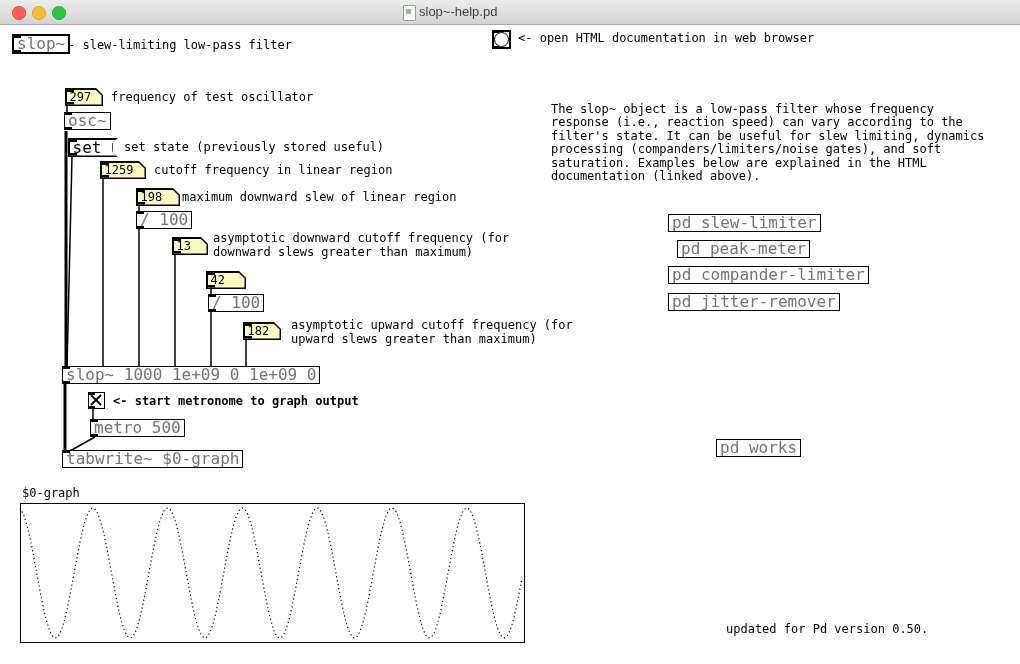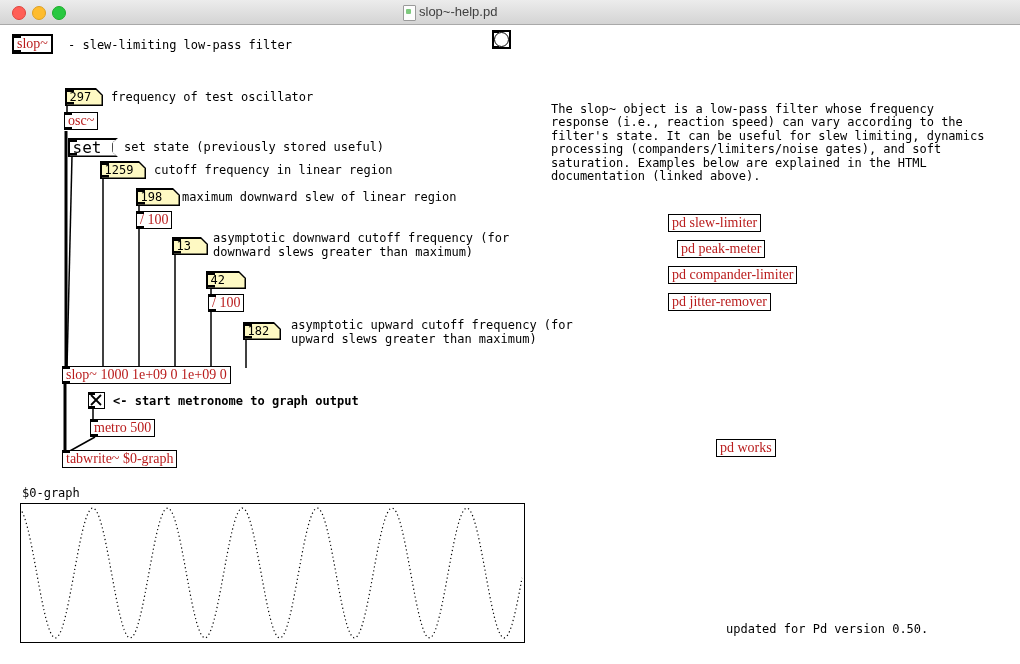--- a/index.html
+++ b/index.html
@@ -14,22 +14,22 @@
   .tl.yellow{left:32px;background:#febc2e;border:1px solid #dea123;}
   .tl.green{left:52px;background:#28c840;border:1px solid #1dad2b;}
   .title-icon{position:absolute;left:403px;top:5px;width:11px;height:14px;background:#fdfdfd;
     border:1px solid #9a9a9a;border-radius:1px;}
   .title-icon:before{content:"";position:absolute;left:2px;top:3px;width:5px;height:5px;background:#7ec97e;border-radius:1px;}
   .title-text{position:absolute;left:419px;top:4px;font-family:"Liberation Sans",sans-serif;
     font-size:13px;color:#404040;}
 
   
   .comment{position:absolute;font-size:12px;line-height:14px;color:#000;white-space:pre;}
-  .pdbox{position:absolute;background:#fff;border:1.5px solid #000;font-size:14px;line-height:14px;
-    padding:1px 3px;white-space:pre;color:#b91c1c;font-family:Liberation Serif, serif;}
+  .pdbox{position:absolute;background:#fff;border:1.5px solid #000;font-size:16px;line-height:14px;
+    padding:1px 3px;white-space:pre;color:#737373;}
   .pdbox:before{content:"";position:absolute;left:-1px;top:-1px;width:8px;height:3px;background:#000;}
   .pdbox:after{content:"";position:absolute;left:-1px;bottom:-1px;width:8px;height:3px;background:#000;}
   .pdbox.no-nubs:before,.pdbox.no-nubs:after{display:none;}
   .pdbox.no-outlet:after{display:none;}
 
   
   .numbox{position:absolute;background:#000;
     clip-path:polygon(0 0,calc(100% - 7px) 0,100% 7px,100% 100%,0 100%);}
   .numbox-inner{position:absolute;inset:1.5px;background:#fef9c3;font-size:12px;line-height:15px;
     padding-left:3px;white-space:pre;color:#000;
@@ -91,20 +91,21 @@
       <line x1="95" y1="437" x2="68" y2="452" stroke-width="1.5"></line>
     </g>
   </svg>
 
   <div class="pdbox" style="left:12px;top:34px;border-width:2px;">slop~</div>
   <div class="comment" style="left:68px;top:38px;">- slew-limiting low-pass filter</div>
 
   <div class="bang" style="left:492px;top:30px;">
     <div class="bang-circle"></div>
   </div>
+  <div class="comment" style="left:518px;top:31px;">&lt;- open HTML documentation in web browser</div>
 
   <div class="numbox" style="left:65px;top:88px;width:38px;height:18px;">
     <div class="numbox-inner">297</div>
   </div>
   <div class="comment" style="left:111px;top:90px;">frequency of test oscillator</div>
 
   <div class="pdbox" style="left:64px;top:112px;">osc~</div>
 
   <div class="msgbox" style="left:68px;top:138px;width:50px;height:19px;">
     <div class="msgbox-inner">set 0</div>

